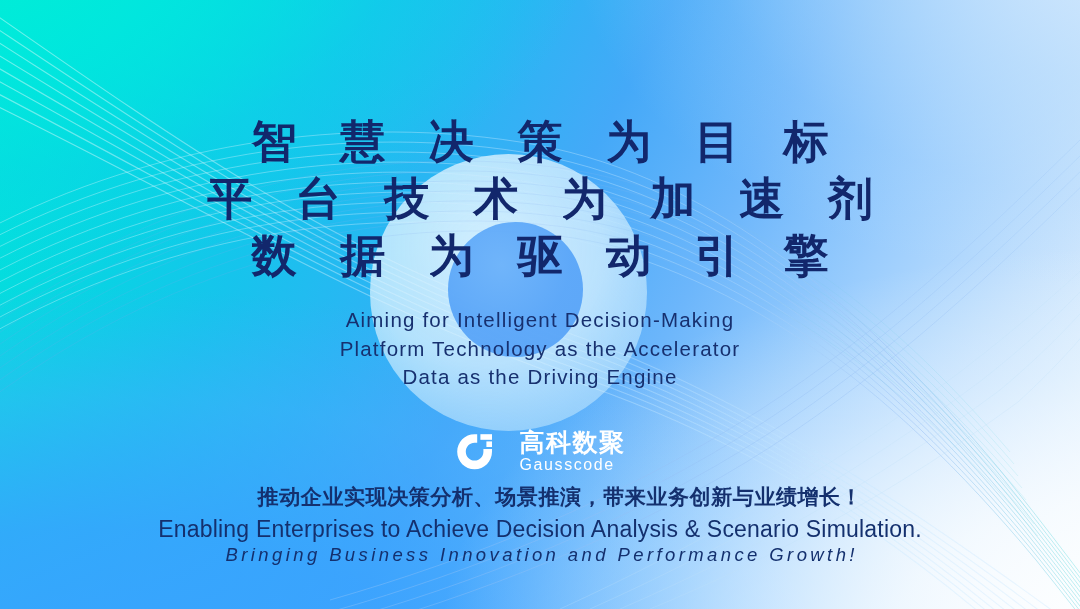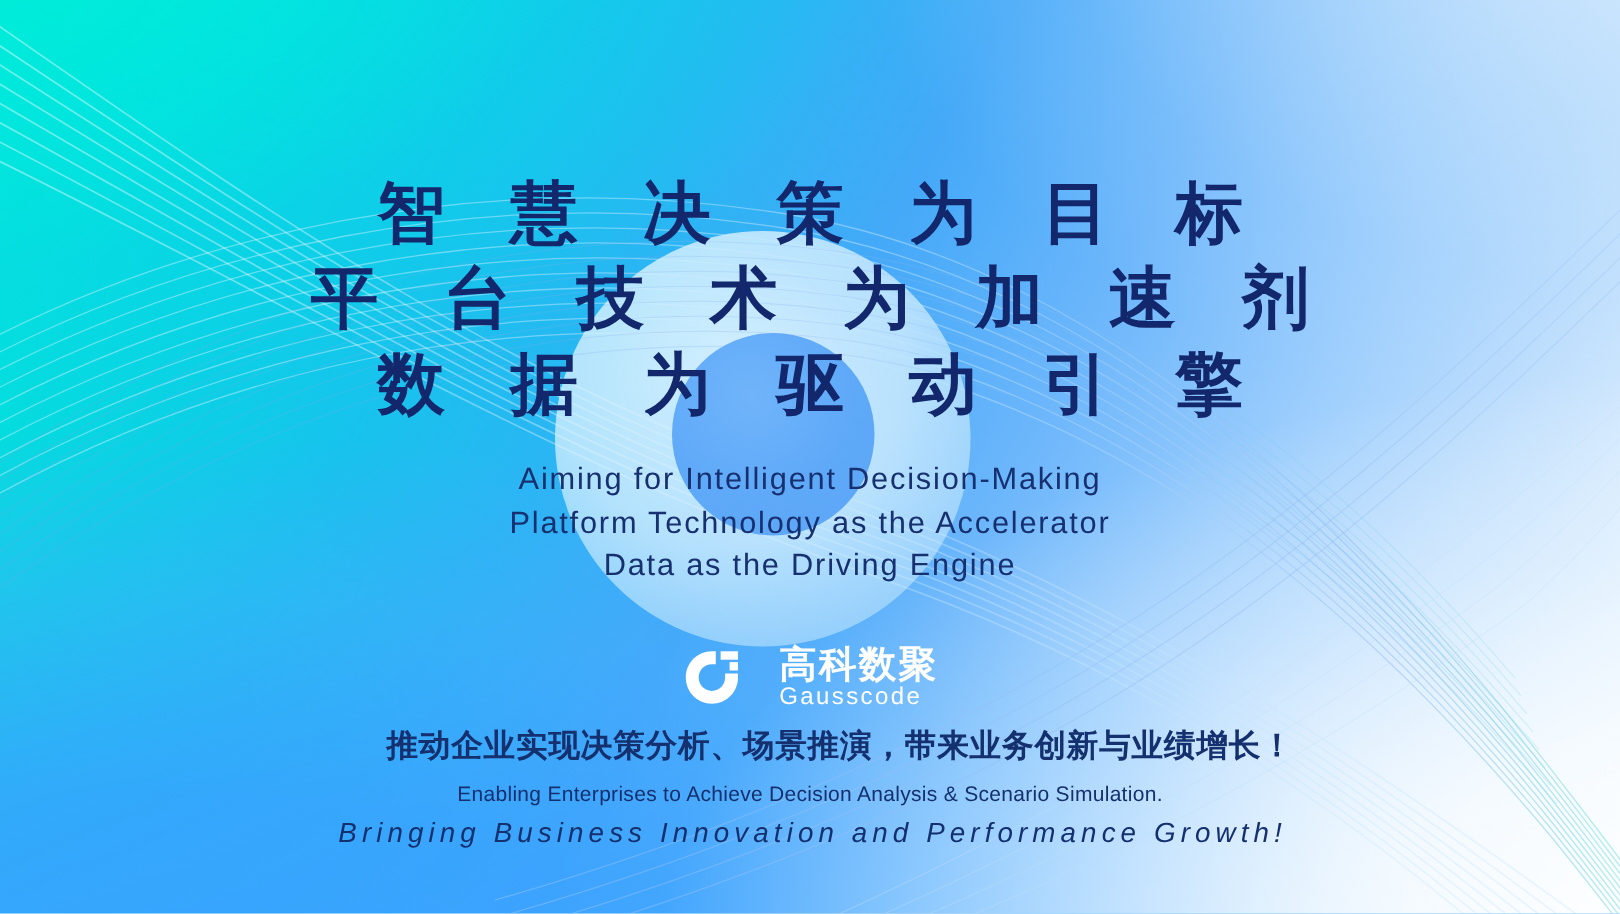--- a/index.html
+++ b/index.html
@@ -121,21 +121,21 @@
     position:absolute;left:0;right:0;top:482px;
     text-align:center;color:#14306e;
   }
   .footer .f-cn{
     font-size:21px;line-height:30px;font-weight:bold;letter-spacing:.6px;
     white-space:nowrap;
     font-family:"DejaVu Sans","Liberation Sans",sans-serif;
     padding-left:40px;
   }
   .footer .f-en1{
-    font-size:14px;line-height:26px;letter-spacing:.2px;white-space:nowrap;
+    font-size:23px;line-height:26px;letter-spacing:.2px;white-space:nowrap;
     margin-top:4px;
   }
   .footer .f-en2{
     font-size:18.5px;line-height:26px;letter-spacing:3.4px;white-space:nowrap;
     text-indent:3.4px;
     font-style:italic;
   }
 </style>
 </head>
 <body>

